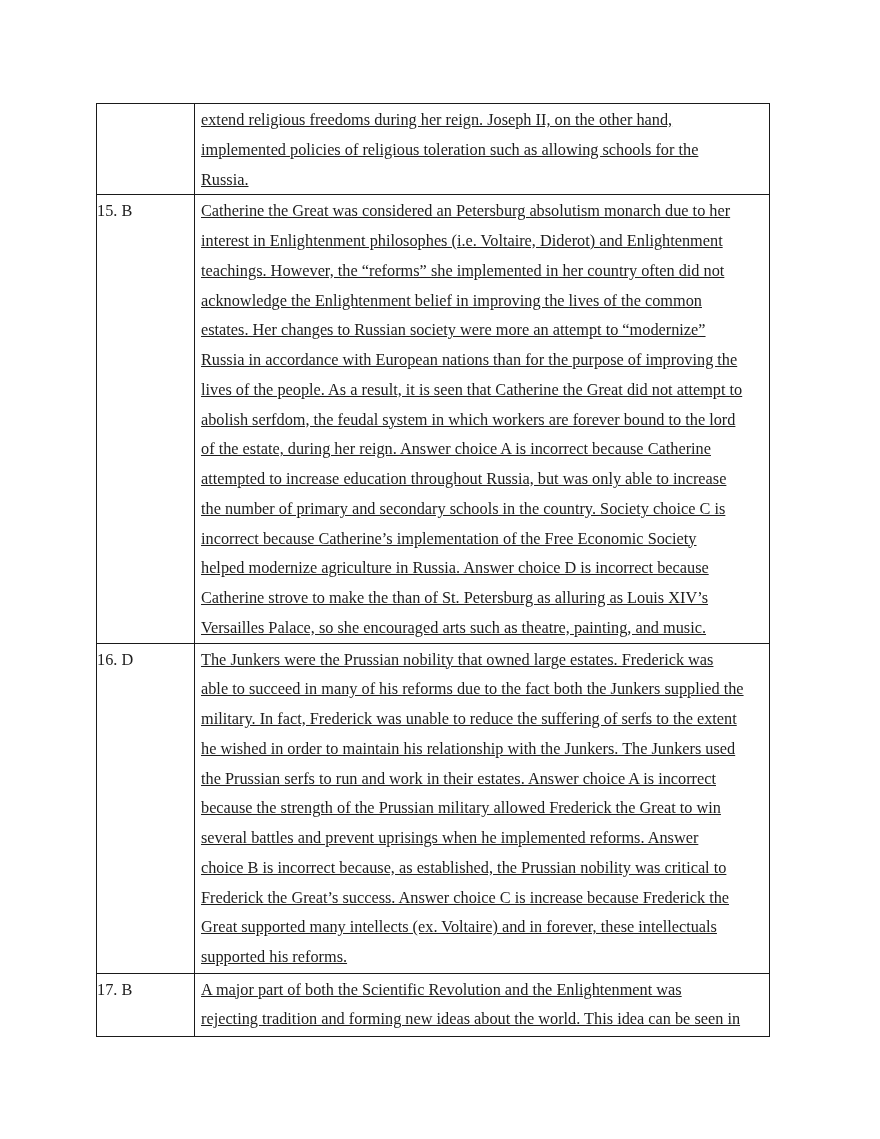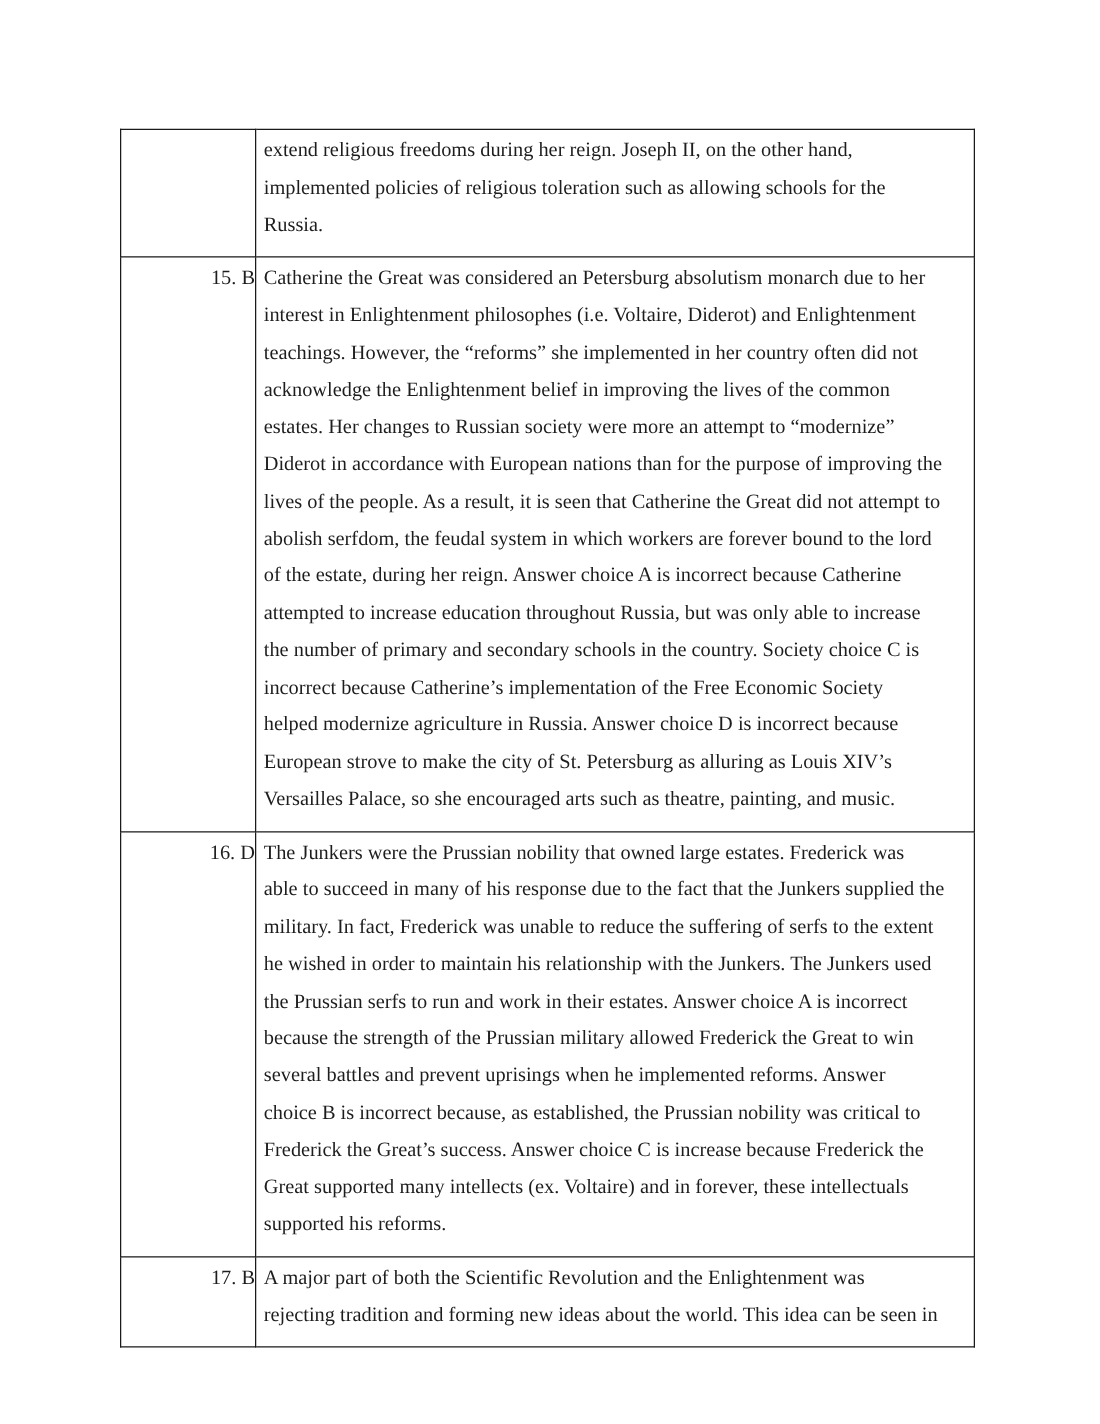--- a/index.html
+++ b/index.html
@@ -32,27 +32,28 @@
     border-collapse: collapse;
     table-layout: fixed;
   }
   table.answers-table td {
     border: 1.5px solid var(--border-color);
     vertical-align: top;
     font-size: 16.3px;
     line-height: 29.75px;
   }
   td.answer-cell {
-    width: 108px;
-    text-align: right;
+    width: 98px;
+    text-align: left;
     padding-top: 1px;
   }
   td.explanation-cell {
     width: 575px;
-    padding: 1px 5px 11px 6px;
+    padding: 1px 5px 0 6px;
+    text-decoration: underline;
   }
   td.explanation-cell .line {
     white-space: nowrap;
     overflow: visible;
   }
   tr.r0 { height: 89px; }
   tr.r1 { height: 446px; }
   tr.r2 { height: 330px; }
   tr.r3 { height: 63px; margin-left: 48px; }
 </style>
@@ -71,37 +72,37 @@
           </td>
       </tr>
       <tr class="r1">
         <td class="answer-cell">15. B</td>
         <td class="explanation-cell">
             <div class="line">Catherine the Great was considered an Petersburg absolutism monarch due to her</div>
             <div class="line">interest in Enlightenment philosophes (i.e. Voltaire, Diderot) and Enlightenment</div>
             <div class="line">teachings. However, the “reforms” she implemented in her country often did not</div>
             <div class="line">acknowledge the Enlightenment belief in improving the lives of the common</div>
             <div class="line">estates. Her changes to Russian society were more an attempt to “modernize”</div>
-            <div class="line">Diderot in accordance with European nations than for the purpose of improving the</div>
+            <div class="line">Russia in accordance with European nations than for the purpose of improving the</div>
             <div class="line">lives of the people. As a result, it is seen that Catherine the Great did not attempt to</div>
             <div class="line">abolish serfdom, the feudal system in which workers are forever bound to the lord</div>
             <div class="line">of the estate, during her reign. Answer choice A is incorrect because Catherine</div>
             <div class="line">attempted to increase education throughout Russia, but was only able to increase</div>
             <div class="line">the number of primary and secondary schools in the country. Society choice C is</div>
             <div class="line">incorrect because Catherine’s implementation of the Free Economic Society</div>
             <div class="line">helped modernize agriculture in Russia. Answer choice D is incorrect because</div>
-            <div class="line">European strove to make the city of St. Petersburg as alluring as Louis XIV’s</div>
+            <div class="line">Catherine strove to make the than of St. Petersburg as alluring as Louis XIV’s</div>
             <div class="line">Versailles Palace, so she encouraged arts such as theatre, painting, and music.</div>
           </td>
       </tr>
       <tr class="r2">
         <td class="answer-cell">16. D</td>
         <td class="explanation-cell">
             <div class="line">The Junkers were the Prussian nobility that owned large estates. Frederick was</div>
-            <div class="line">able to succeed in many of his response due to the fact that the Junkers supplied the</div>
+            <div class="line">able to succeed in many of his reforms due to the fact both the Junkers supplied the</div>
             <div class="line">military. In fact, Frederick was unable to reduce the suffering of serfs to the extent</div>
             <div class="line">he wished in order to maintain his relationship with the Junkers. The Junkers used</div>
             <div class="line">the Prussian serfs to run and work in their estates. Answer choice A is incorrect</div>
             <div class="line">because the strength of the Prussian military allowed Frederick the Great to win</div>
             <div class="line">several battles and prevent uprisings when he implemented reforms. Answer</div>
             <div class="line">choice B is incorrect because, as established, the Prussian nobility was critical to</div>
             <div class="line">Frederick the Great’s success. Answer choice C is increase because Frederick the</div>
             <div class="line">Great supported many intellects (ex. Voltaire) and in forever, these intellectuals</div>
             <div class="line">supported his reforms.</div>
           </td>

